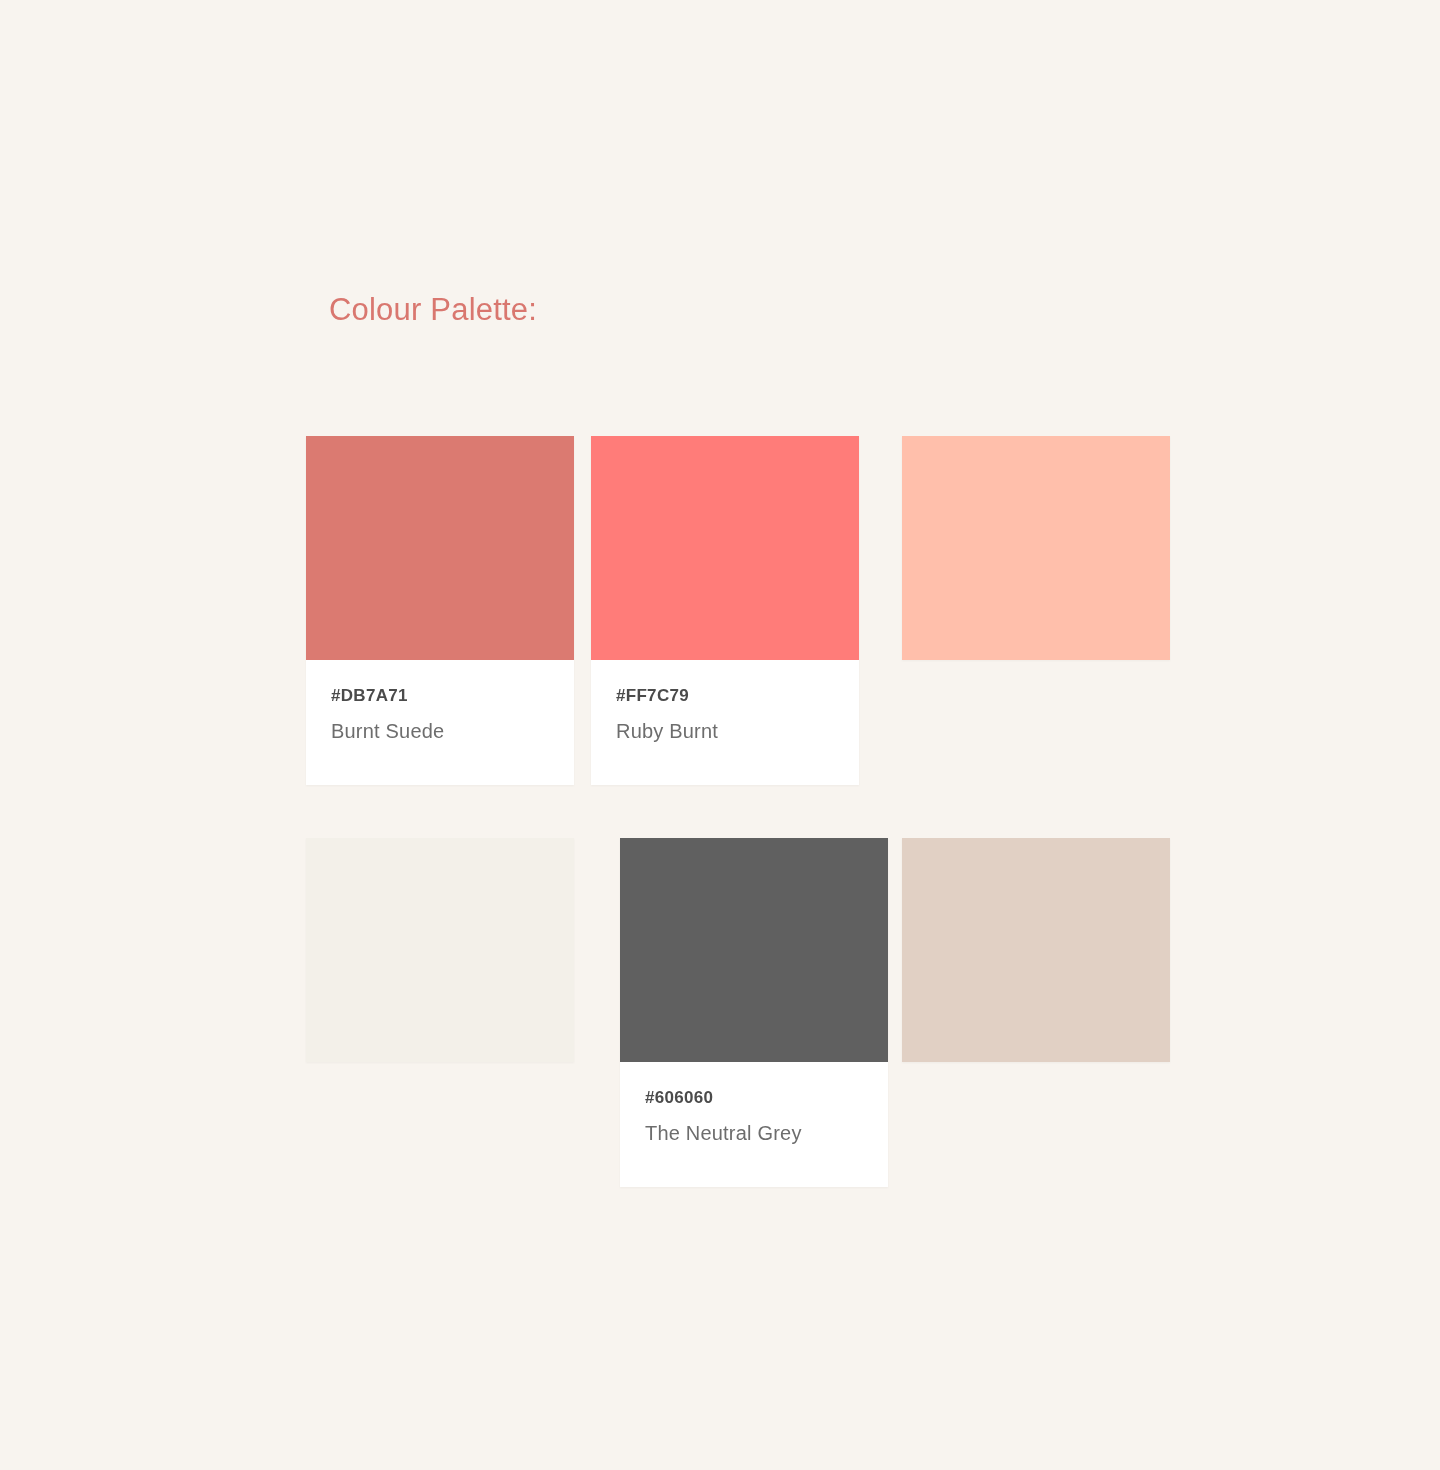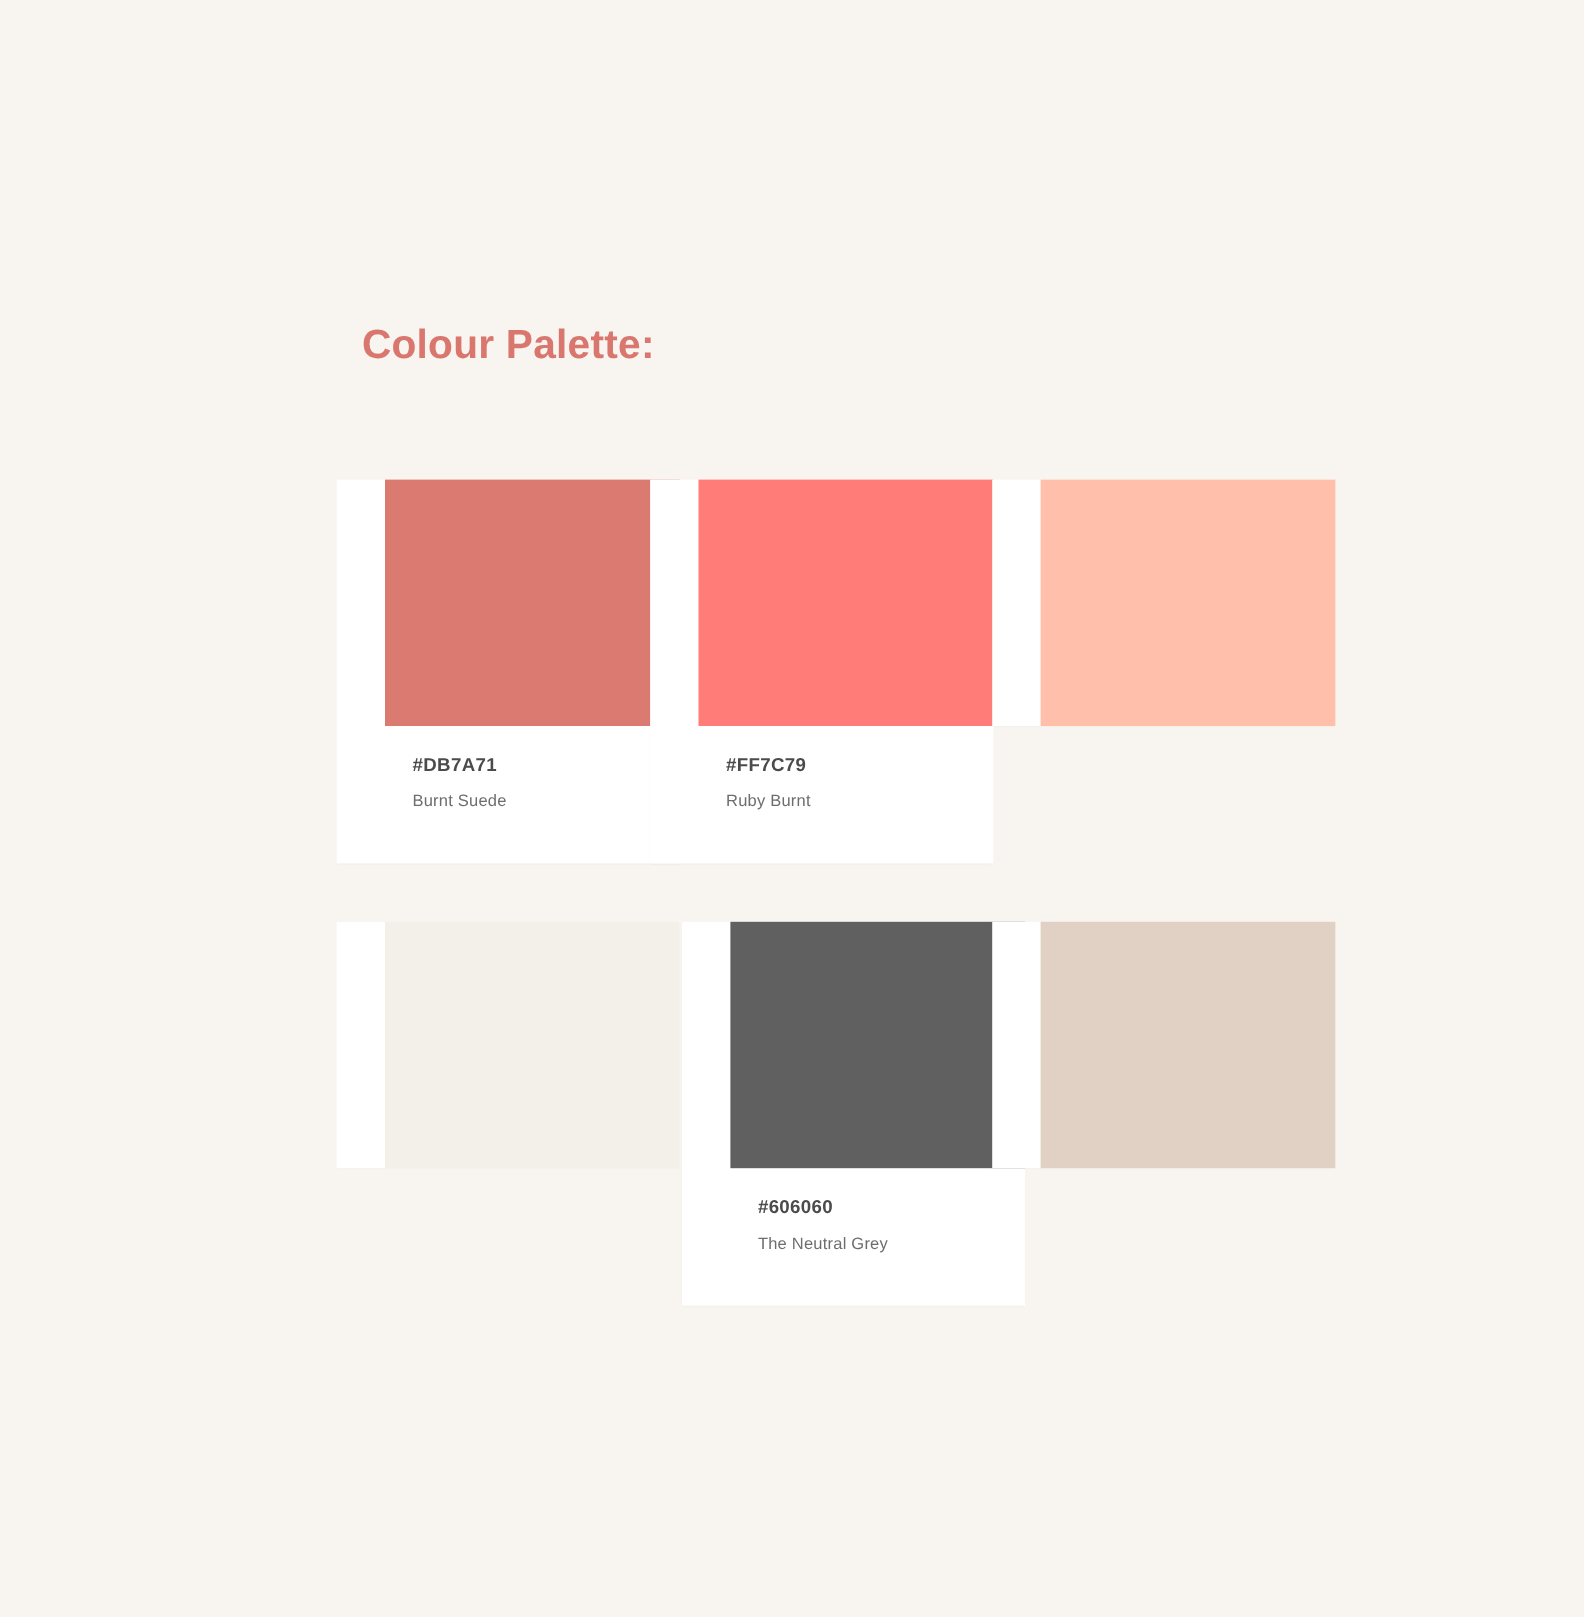--- a/index.html
+++ b/index.html
@@ -18,22 +18,22 @@
 
   #palette-page {
     position: absolute;
     inset: 0;
   }
 
   #palette-title {
     position: absolute;
     left: 329px;
     top: 292px;
-    font-size: 37px;
-    font-weight: bold;
+    font-size: 31px;
+    font-weight: normal;
     letter-spacing: 0.2px;
     color: #d9776f;
     white-space: nowrap;
   }
 
   #swatch-grid {
     position: absolute;
     left: 306px;
     top: 436px;
     width: 866px;
@@ -47,21 +47,20 @@
   }
 
   #swatch-row-1 { top: 0px; }
   #swatch-row-2 { top: 402px; }
 
   .swatch-card {
     position: absolute;
     width: 268px;
     background: #ffffff;
     box-shadow: 0 1px 2px rgba(0,0,0,0.04);
-    padding-left: 44px;
   }
 
   .swatch-card.col-0 { left: 0px; }
   .swatch-card.col-1 { left: 285px; }
   .swatch-card.col-2 { left: 596px; }
 
   #swatch-row-2 .swatch-card.col-1 { left: 314px; }
 
   .swatch-color {
     width: 100%;
@@ -82,21 +81,21 @@
     font-weight: bold;
     color: #4b4b4b;
     letter-spacing: 0.3px;
     white-space: nowrap;
   }
 
   .swatch-name {
     position: absolute;
     left: 25px;
     top: 60px;
-    font-size: 15px;
+    font-size: 20px;
     font-weight: normal;
     color: #6d6d6d;
     letter-spacing: 0.2px;
     white-space: pre;
   }
 </style>
 </head>
 <body style="background-color: rgb(248, 244, 239);">
 
 <div id="palette-page">

